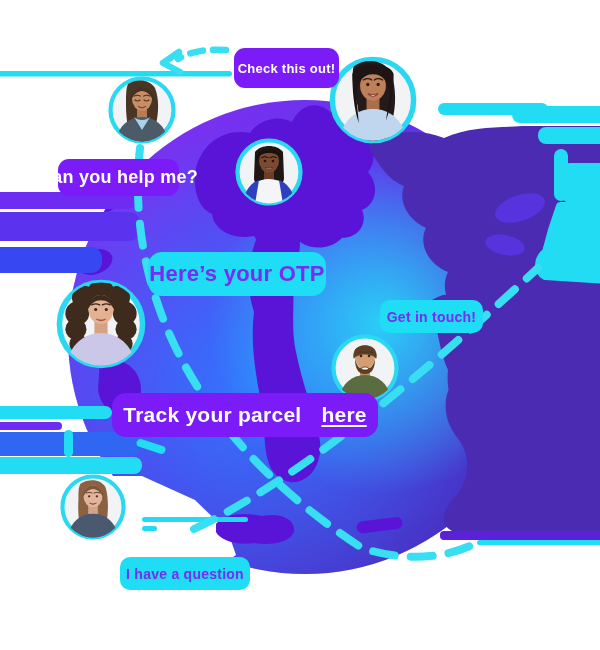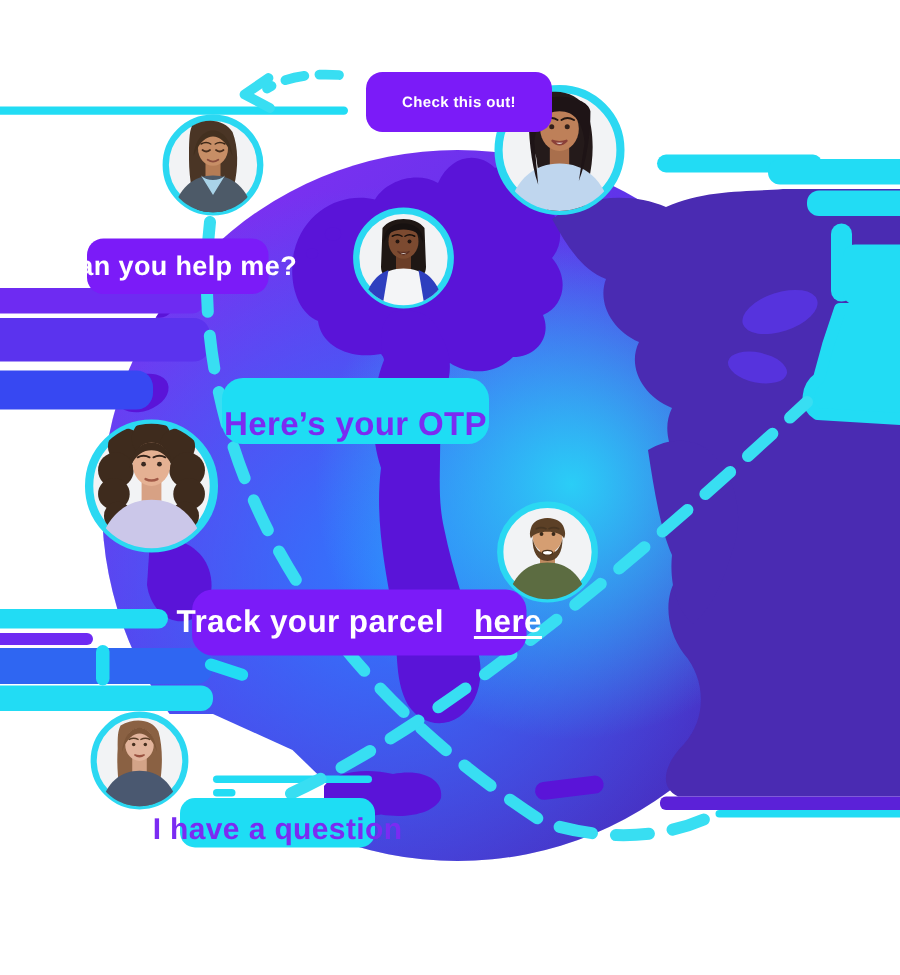--- a/index.html
+++ b/index.html
@@ -2,21 +2,21 @@
 <html style="--bubble-purple: #7B1BF8; --bubble-cyan: #1EDDF4; --text-on-purple: #FFFFFF; --text-on-cyan: #7B2BF2; --dash-cyan: #38DEF2; --ring-cyan: #2BD8F2; --streak-cyan: #22DCF4; --streak-purple: #6E2BF2; --streak-blue: #2F66F2; --globe-purple: #7A2AF0; --globe-blue: #2F7BFF; --globe-cyan-glow: #29D4F7; --continent-purple: #5A14D8; --continent-indigo: #4A2BB2;"><head>
 <meta charset="utf-8">
 <style>
   html,body{margin:0;padding:0;background:#fff;}
   .stage{position:relative;width:600px;height:650px;background:#fff;overflow:hidden;
          font-family:"Liberation Sans",sans-serif;}
   .art{position:absolute;left:0;top:0;z-index:1;}
   .bubble{position:absolute;z-index:3;display:flex;align-items:center;justify-content:center;
           white-space:nowrap;font-weight:700;letter-spacing:.25px;}
   .b-purple{background:var(--bubble-purple,#7B1BF8);color:var(--text-on-purple,#fff);border-radius:11px;}
-  .b-cyan{background:var(--bubble-cyan,#1EDDF4);color:var(--text-on-cyan,#7B2BF2);border-radius:10px;align-items:flex-end;}
+  .b-cyan{background:var(--bubble-cyan,#1EDDF4);color:var(--text-on-cyan,#7B2BF2);border-radius:10px;}
   .b-lg{border-radius:14px;}
   .track-link{margin-left:20px;color:inherit;text-decoration:underline;text-underline-offset:3px;cursor:pointer;}
 </style>
 </head>
 <body>
 
 <div class="stage">
 
 <svg class="art" width="600" height="650" viewBox="0 0 600 650">
   <defs>
@@ -224,35 +224,38 @@
       <path d="M-27,32 C-23,15 -13,7 0,7 C13,7 23,15 27,32 Z" fill="#4A5870"></path>
       <path d="M0,-22.5 C-7,-22.5 -11,-15 -12,-6 C-9,-15 -4,-18.5 0,-18.5 C4,-18.5 9,-15 12,-6 C11,-15 7,-22.5 0,-22.5 Z" fill="#7D5639"></path>
       <circle cx="-4" cy="-11" r="1.2" fill="#46301F"></circle>
           <circle cx="4" cy="-11" r="1.2" fill="#46301F"></circle>
       <path d="M-7,-14.5 Q-4,-16 -1,-14.5 M1,-14.5 Q4,-16 7,-14.5" stroke="#5A3E26" stroke-width="1" fill="none" stroke-linecap="round"></path>
       <path d="M-3.5,-4 Q0,-1 3.5,-4 Q0,-2.5 -3.5,-4 Z" fill="#fff" stroke="#9A5240" stroke-width="0.9"></path>
     </g>
   </g>
 </svg>
 
-<div class="bubble b-purple" style="left:244px;top:48px;width:124px;height:40px;font-size:10px">
+<div class="bubble b-purple" style="left:234px;top:48px;width:105px;height:40px;font-size:13px">
   <span>Check this out!</span>
 </div>
 
 <div class="bubble b-purple" style="left:58px;top:159px;width:121px;height:37px;font-size:18px">
   <span>Can you help me?</span>
 </div>
 
 <div class="bubble b-cyan b-lg" style="left:148px;top:252px;width:178px;height:44px;font-size:22px">
   <span>Here’s your OTP</span>
 </div>
 
-
-<div class="bubble b-purple b-lg" style="left:128px;top:393px;width:223px;height:44px;font-size:21px">
+<div class="bubble b-cyan" style="left:380px;top:300px;width:103px;height:33px;font-size:14px">
+  <span>Get in touch!</span>
+</div>
+
+<div class="bubble b-purple b-lg" style="left:112px;top:393px;width:266px;height:44px;font-size:21px">
   <span>Track your parcel</span>
       <a class="track-link">here</a>
 </div>
 
-<div class="bubble b-cyan" style="left:120px;top:532px;width:130px;height:33px;font-size:20px">
+<div class="bubble b-cyan" style="left:120px;top:557px;width:130px;height:33px;font-size:14px">
   <span>I have a question</span>
 </div>
 
 </div>
 
 </body></html>

